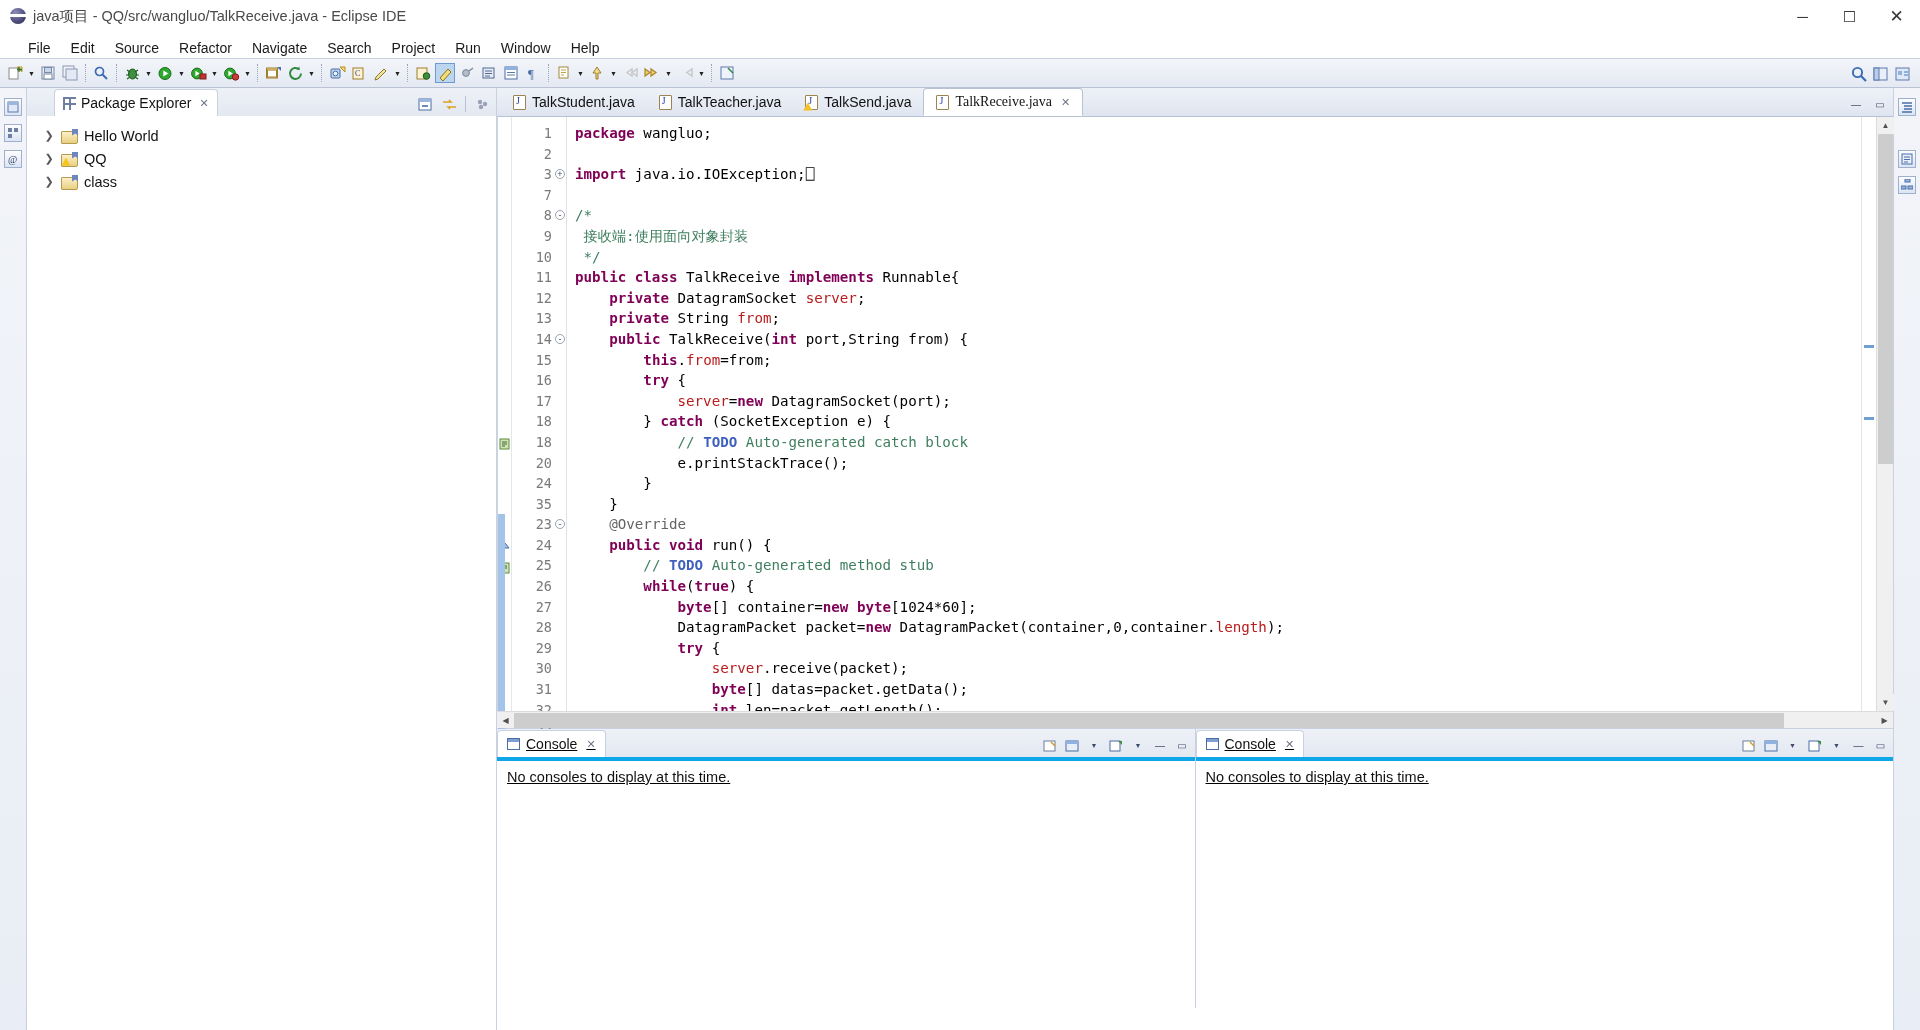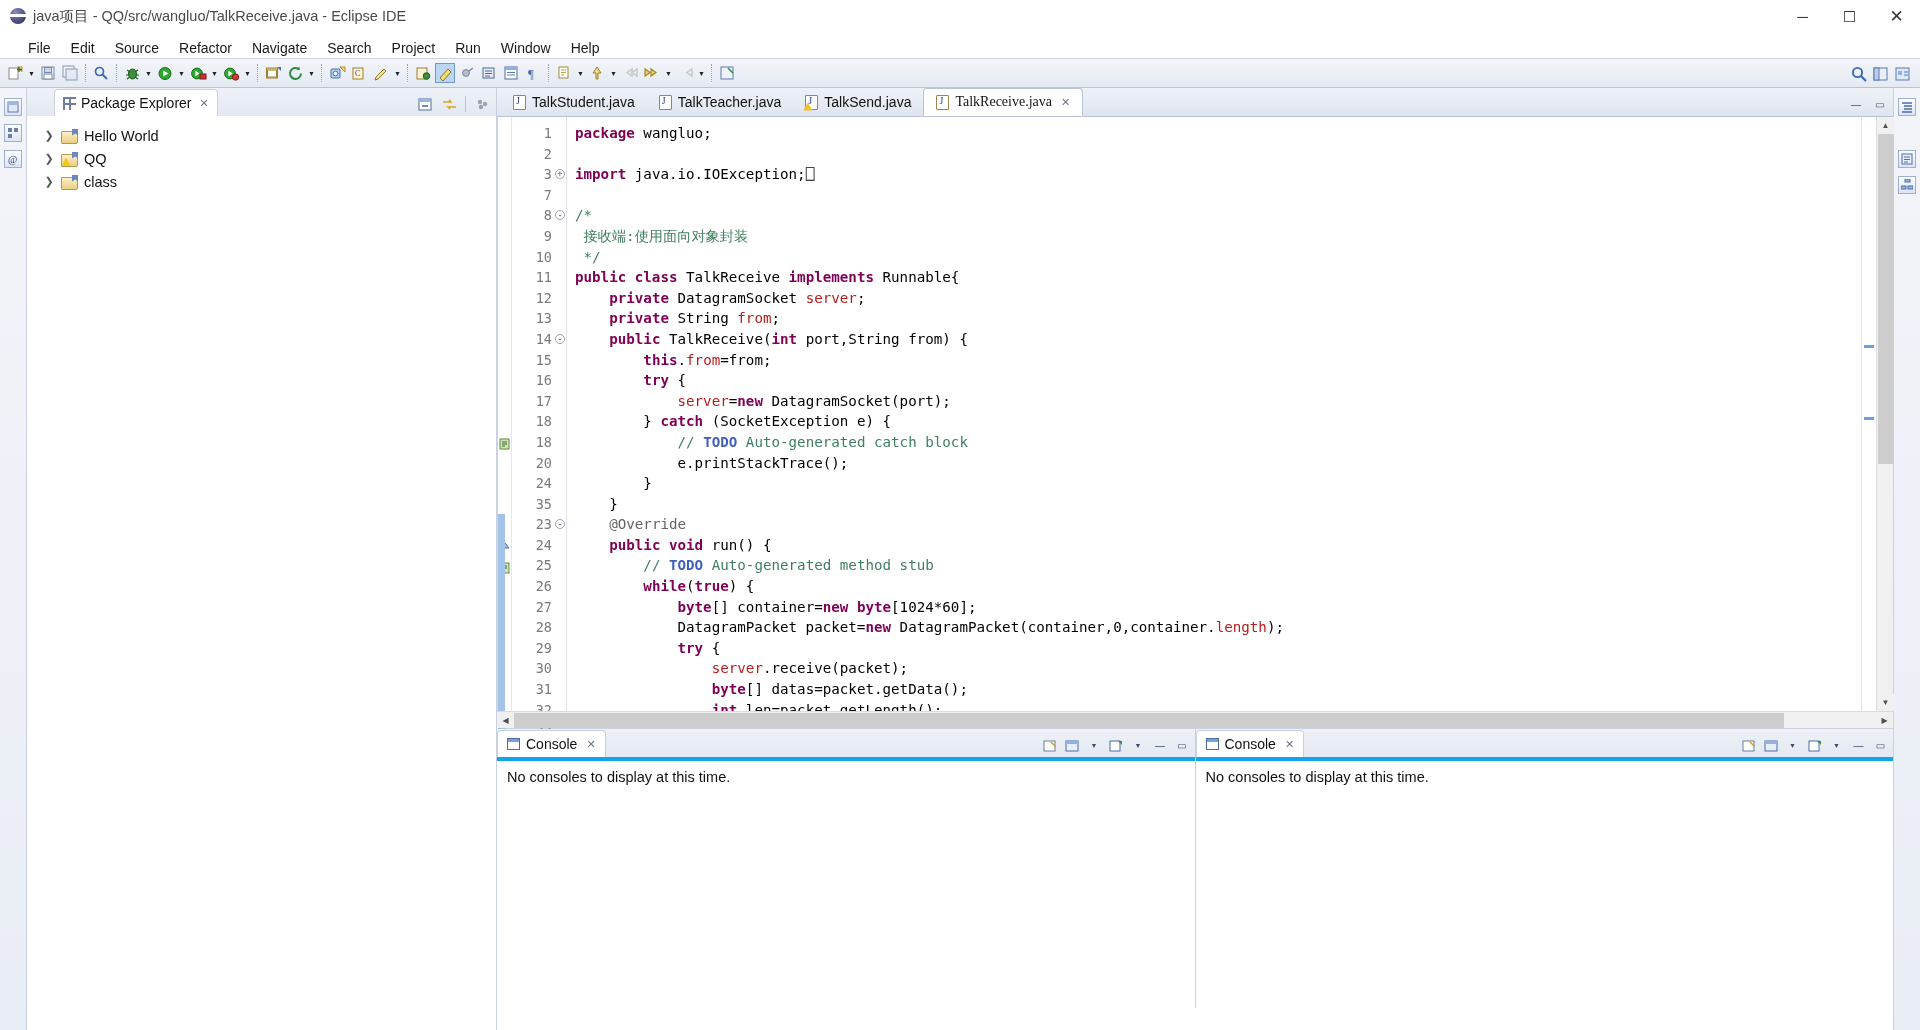--- a/index.html
+++ b/index.html
@@ -356,20 +356,21 @@
     height: 280px;
     display: flex;
     background: #ffffff;
     border-top: 1px solid #c9d1e0;
   }
   .console-panel {
     flex: 1;
     display: flex; flex-direction: column;
     border-right: 1px solid #c9d1e0;
     min-width: 0;
+    text-decoration: underline;
   }
   .console-panel.last { border-right: none; }
   .cons-tabrow {
     height: 28px;
     background: linear-gradient(#eef1f7, #e3e8f1);
     display: flex; align-items: flex-end;
     position: relative;
   }
   .cons-tab {
     height: 27px; background: #ffffff;

